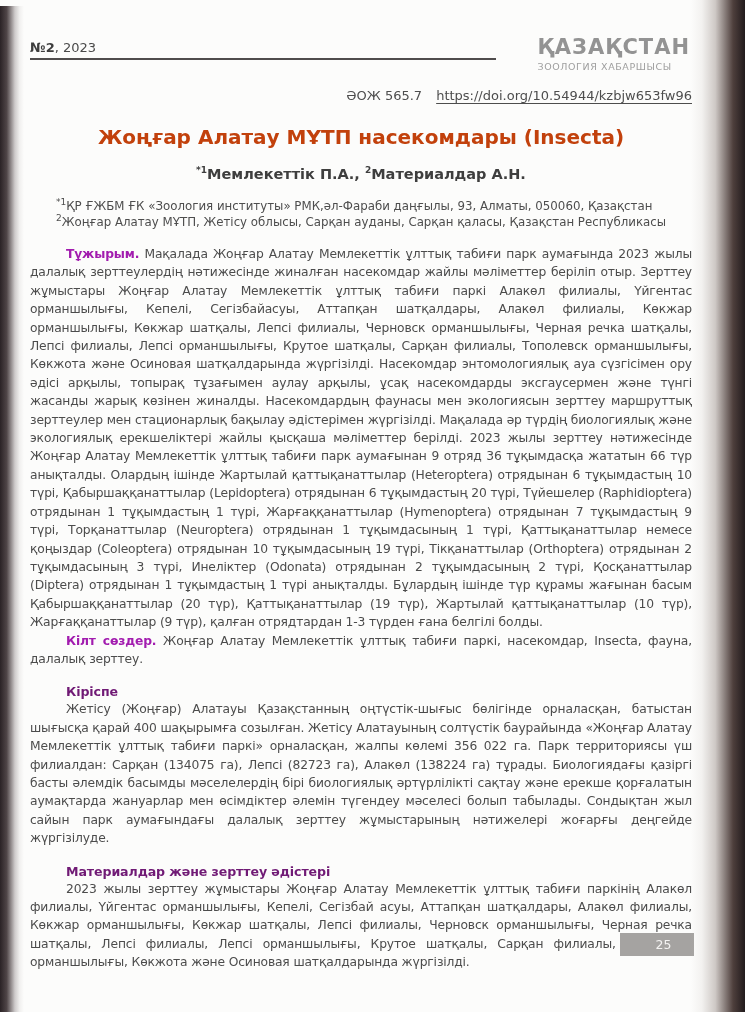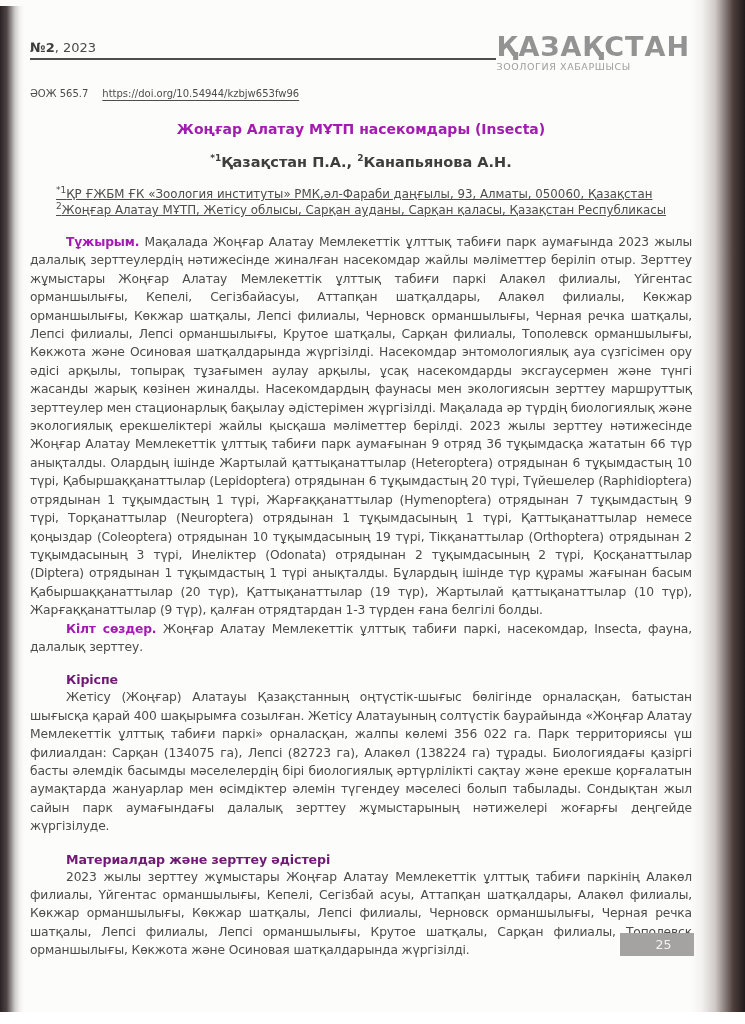--- a/index.html
+++ b/index.html
@@ -39,39 +39,39 @@
     position:absolute;left:0;top:2px;font-size:13px;color:#4a4a4a;
   }
   .issue-line .bold{font-weight:700;color:#3d3d3d;}
   .rule{
     position:absolute;left:0;top:20px;width:466px;height:2px;background:#4f4c4c;
   }
   .journal-logo{
     position:absolute;right:2px;top:-4px;text-align:left;
   }
   .journal-name{
-    font-size:27px;font-weight:700;color:#939393;letter-spacing:1px;line-height:26px;
+    font-size:21px;font-weight:700;color:#939393;letter-spacing:1px;line-height:26px;
   }
   .journal-subtitle{
     font-size:9.5px;color:#9e9e9e;letter-spacing:.6px;margin-top:1px;
   }
   
-  .doi-row{margin-top:6px;font-size:10px;color:#4d4d4d;}
+  .doi-row{margin-top:6px;font-size:13px;color:#4d4d4d;text-align:right;}
   .doi-row .udc{margin-right:14px;}
   a.link{color:#4d4d4d;text-decoration:underline;text-underline-offset:3px;}
   
   .title{
-    margin-top:22px;text-align:center;font-size:14px;font-weight:700;color:#a21caf;
+    margin-top:22px;text-align:center;font-size:20px;font-weight:700;color:#c2410c;
   }
   .authors{
     margin-top:17px;text-align:center;font-size:14.5px;font-weight:700;color:#3e3e3e;
   }
   sup{font-size:9px;line-height:0;}
   
-  .affiliations{margin-top:16px;font-size:11.8px;line-height:16px;color:#4d4d4d;margin-left:26px;text-decoration:underline;}
+  .affiliations{margin-top:16px;font-size:11.8px;line-height:16px;color:#4d4d4d;margin-left:26px;}
   
   .para{
     margin:0;text-align:justify;font-size:12.3px;line-height:18.4px;
     letter-spacing:-.15px;color:#4c4c4c;text-indent:36px;
   }
   .para b{color:#a21caf;}
   .abstract{margin-top:15px;}
   .keywords{margin-top:0;}
   .section-heading{
     margin:16px 0 1px 0;font-size:12.6px;font-weight:700;color:#701a75;
@@ -103,22 +103,22 @@
       </div>
     </div>
 
     <div class="doi-row">
       <span class="udc">ӘОЖ 565.7</span><a class="link" href="#">https://doi.org/10.54944/kzbjw653fw96</a>
     </div>
 
     <div class="title">Жоңғар Алатау МҰТП насекомдары (Insecta)</div>
 
     <div class="authors">
-      <sup>*1</sup><span>Қазақстан П.А.,</span>
-      <sup>2</sup><span>Канапьянова А.Н.</span>
+      <sup>*1</sup><span>Мемлекеттік П.А.,</span>
+      <sup>2</sup><span>Материалдар А.Н.</span>
     </div>
 
     <div class="affiliations">
       <div><sup>*1</sup><span>ҚР ҒЖБМ ҒК «Зоология институты» РМК,әл-Фараби даңғылы, 93, Алматы, 050060, Қазақстан</span></div>
       <div><sup>2</sup><span>Жоңғар Алатау МҰТП, Жетісу облысы, Сарқан ауданы, Сарқан қаласы, Қазақстан Республикасы</span></div>
     </div>
 
     <p class="para abstract"><b>Тұжырым.</b> <span>Мақалада Жоңғар Алатау Мемлекеттік ұлттық табиғи парк аумағында 2023 жылы далалық зерттеулердің нәтижесінде жиналған насекомдар жайлы мәліметтер беріліп отыр. Зерттеу жұмыстары Жоңғар Алатау Мемлекеттік ұлттық табиғи паркі Алакөл филиалы, Үйгентас орманшылығы, Кепелі, Сегізбайасуы, Аттапқан шатқалдары, Алакөл филиалы, Көкжар орманшылығы, Көкжар шатқалы, Лепсі филиалы, Черновск орманшылығы, Черная речка шатқалы, Лепсі филиалы, Лепсі орманшылығы, Крутое шатқалы, Сарқан филиалы, Тополевск орманшылығы, Көкжота және Осиновая шатқалдарында жүргізілді. Насекомдар энтомологиялық ауа сүзгісімен ору әдісі арқылы, топырақ тұзағымен аулау арқылы, ұсақ насекомдарды эксгаусермен және түнгі жасанды жарық көзінен жиналды. Насекомдардың фаунасы мен экологиясын зерттеу маршруттық зерттеулер мен стационарлық бақылау әдістерімен жүргізілді. Мақалада әр түрдің биологиялық және экологиялық ерекшеліктері жайлы қысқаша мәліметтер берілді. 2023 жылы зерттеу нәтижесінде Жоңғар Алатау Мемлекеттік ұлттық табиғи парк аумағынан 9 отряд 36 тұқымдасқа жататын 66 түр анықталды. Олардың ішінде Жартылай қаттықанаттылар (Heteroptera) отрядынан 6 тұқымдастың 10 түрі, Қабыршаққанаттылар (Lepidoptera) отрядынан 6 тұқымдастың 20 түрі, Түйешелер (Raphidioptera) отрядынан 1 тұқымдастың 1 түрі, Жарғаққанаттылар (Hymenoptera) отрядынан 7 тұқымдастың 9 түрі, Торқанаттылар (Neuroptera) отрядынан 1 тұқымдасының 1 түрі, Қаттықанаттылар немесе қоңыздар (Coleoptera) отрядынан 10 тұқымдасының 19 түрі, Тікқанаттылар (Orthoptera) отрядынан 2 тұқымдасының 3 түрі, Инеліктер (Odonata) отрядынан 2 тұқымдасының 2 түрі, Қосқанаттылар (Diptera) отрядынан 1 тұқымдастың 1 түрі анықталды. Бұлардың ішінде түр құрамы жағынан басым Қабыршаққанаттылар (20 түр), Қаттықанаттылар (19 түр), Жартылай қаттықанаттылар (10 түр), Жарғаққанаттылар (9 түр), қалған отрядтардан 1-3 түрден ғана белгілі болды.</span></p>
 
     <p class="para keywords"><b>Кілт сөздер.</b> <span>Жоңғар Алатау Мемлекеттік ұлттық табиғи паркі, насекомдар, Insecta, фауна, далалық зерттеу.</span></p>

